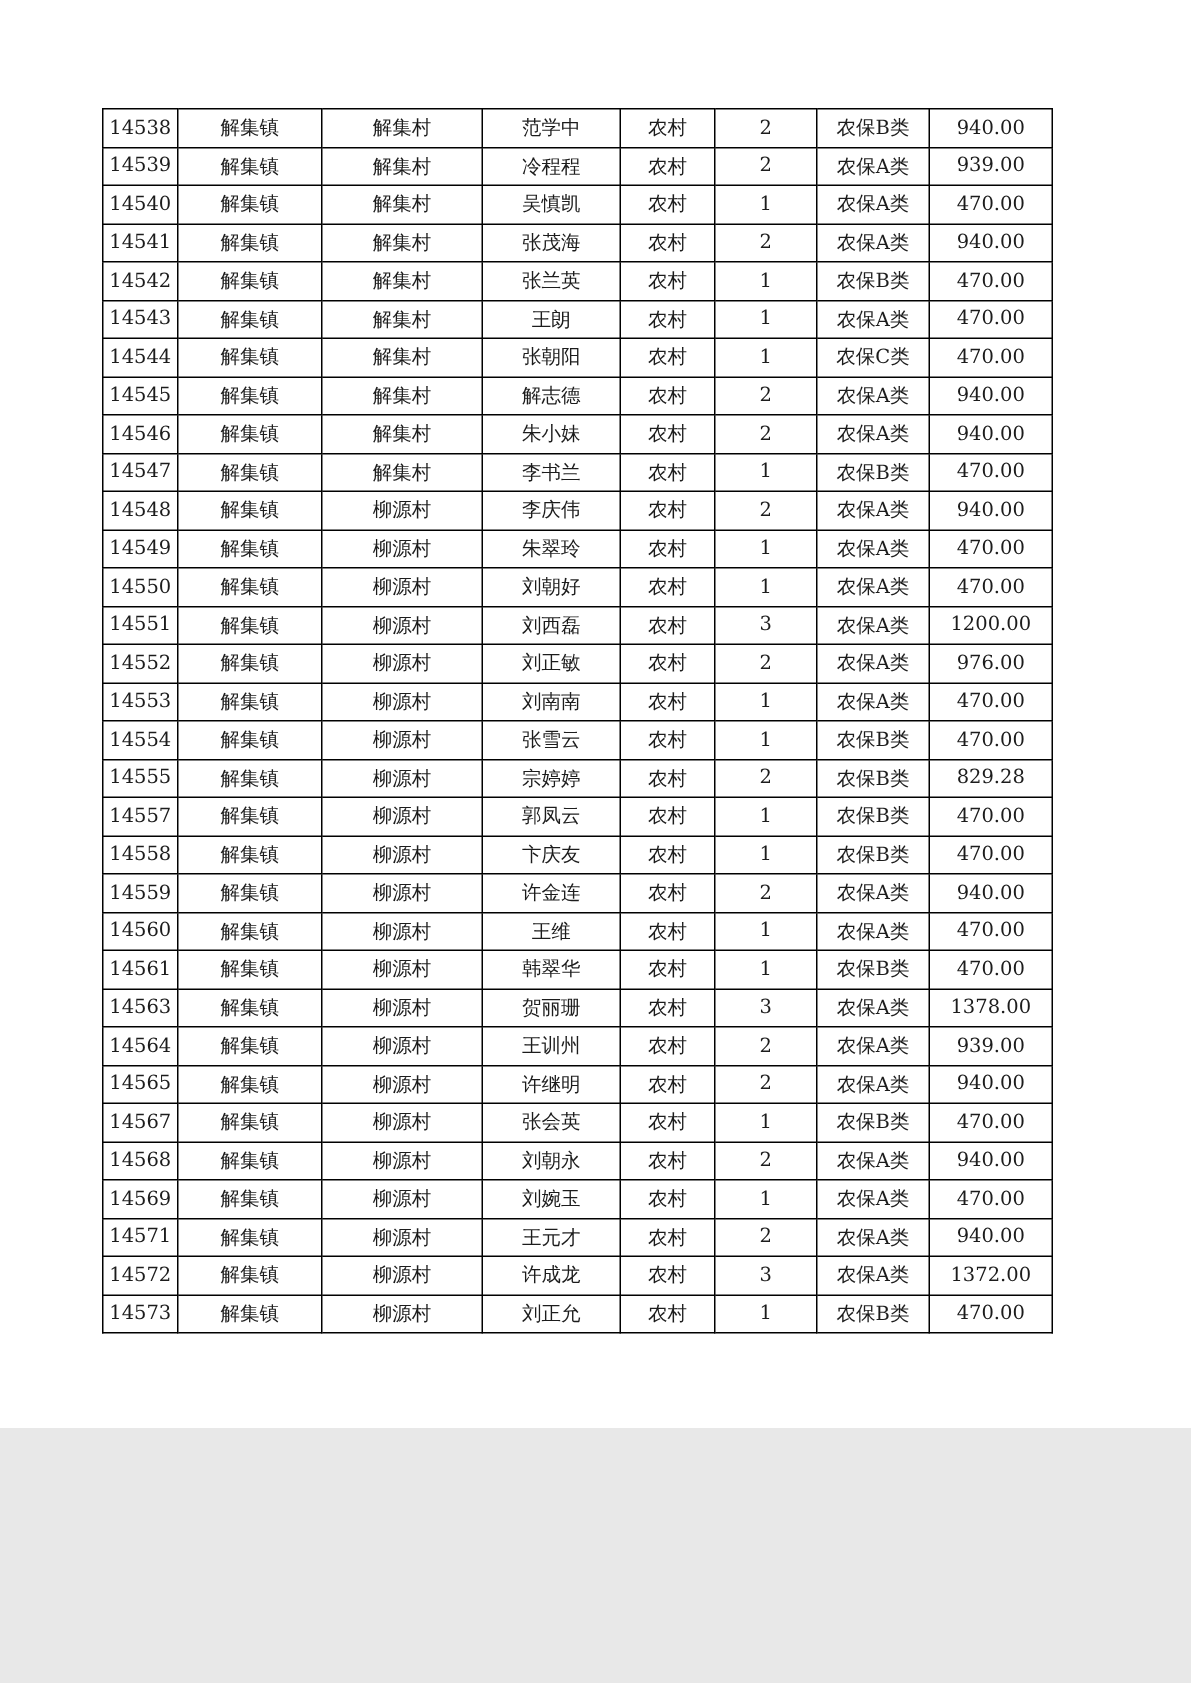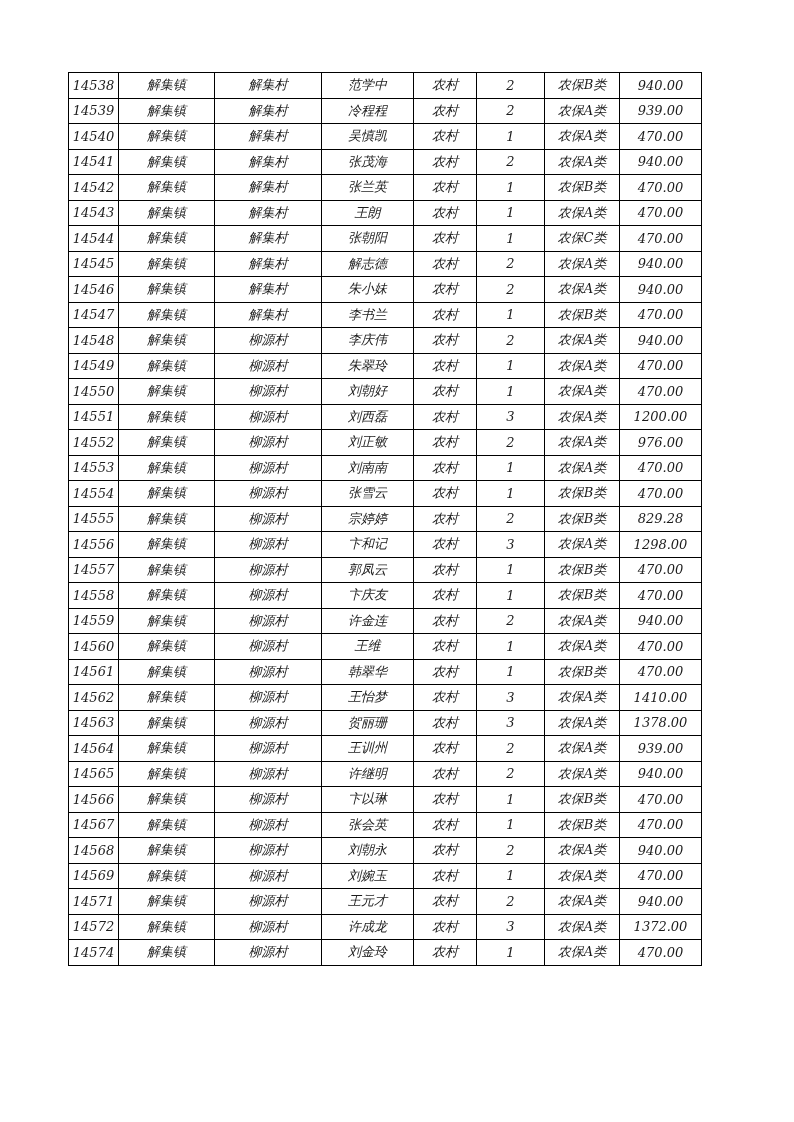--- a/index.html
+++ b/index.html
@@ -8,24 +8,23 @@
   }
   body {
     width: 794px;
     height: 1122px;
     background: #e8e8e8;
     font-family: "DejaVu Serif", "Liberation Serif", serif;
   }
   .page {
     position: relative;
     width: 794px;
-    height: 1122px;
+    height: 952px;
     background: #ffffff;
     overflow: hidden;
-    font-style: italic;
   }
   .data-table {
     position: absolute;
     left: 68px;
     top: 72px;
     width: 633px;
     border-collapse: collapse;
     table-layout: fixed;
   }
   .data-table td {
@@ -238,184 +237,154 @@
           <td>14555</td>
           <td>解集镇</td>
           <td>柳源村</td>
           <td>宗婷婷</td>
           <td>农村</td>
           <td>2</td>
           <td>农保B类</td>
           <td>829.28</td>
         </tr>
         <tr>
-          <td>14556</td>
-          <td>解集镇</td>
-          <td>柳源村</td>
-          <td>卞和记</td>
+          <td>14557</td>
+          <td>解集镇</td>
+          <td>柳源村</td>
+          <td>郭凤云</td>
+          <td>农村</td>
+          <td>1</td>
+          <td>农保B类</td>
+          <td>470.00</td>
+        </tr>
+        <tr>
+          <td>14558</td>
+          <td>解集镇</td>
+          <td>柳源村</td>
+          <td>卞庆友</td>
+          <td>农村</td>
+          <td>1</td>
+          <td>农保B类</td>
+          <td>470.00</td>
+        </tr>
+        <tr>
+          <td>14559</td>
+          <td>解集镇</td>
+          <td>柳源村</td>
+          <td>许金连</td>
+          <td>农村</td>
+          <td>2</td>
+          <td>农保A类</td>
+          <td>940.00</td>
+        </tr>
+        <tr>
+          <td>14560</td>
+          <td>解集镇</td>
+          <td>柳源村</td>
+          <td>王维</td>
+          <td>农村</td>
+          <td>1</td>
+          <td>农保A类</td>
+          <td>470.00</td>
+        </tr>
+        <tr>
+          <td>14561</td>
+          <td>解集镇</td>
+          <td>柳源村</td>
+          <td>韩翠华</td>
+          <td>农村</td>
+          <td>1</td>
+          <td>农保B类</td>
+          <td>470.00</td>
+        </tr>
+        <tr>
+          <td>14563</td>
+          <td>解集镇</td>
+          <td>柳源村</td>
+          <td>贺丽珊</td>
           <td>农村</td>
           <td>3</td>
           <td>农保A类</td>
-          <td>1298.00</td>
-        </tr>
-        <tr>
-          <td>14557</td>
-          <td>解集镇</td>
-          <td>柳源村</td>
-          <td>郭凤云</td>
-          <td>农村</td>
-          <td>1</td>
-          <td>农保B类</td>
-          <td>470.00</td>
-        </tr>
-        <tr>
-          <td>14558</td>
-          <td>解集镇</td>
-          <td>柳源村</td>
-          <td>卞庆友</td>
-          <td>农村</td>
-          <td>1</td>
-          <td>农保B类</td>
-          <td>470.00</td>
-        </tr>
-        <tr>
-          <td>14559</td>
-          <td>解集镇</td>
-          <td>柳源村</td>
-          <td>许金连</td>
-          <td>农村</td>
-          <td>2</td>
-          <td>农保A类</td>
-          <td>940.00</td>
-        </tr>
-        <tr>
-          <td>14560</td>
-          <td>解集镇</td>
-          <td>柳源村</td>
-          <td>王维</td>
-          <td>农村</td>
-          <td>1</td>
-          <td>农保A类</td>
-          <td>470.00</td>
-        </tr>
-        <tr>
-          <td>14561</td>
-          <td>解集镇</td>
-          <td>柳源村</td>
-          <td>韩翠华</td>
-          <td>农村</td>
-          <td>1</td>
-          <td>农保B类</td>
-          <td>470.00</td>
-        </tr>
-        <tr>
-          <td>14562</td>
-          <td>解集镇</td>
-          <td>柳源村</td>
-          <td>王怡梦</td>
+          <td>1378.00</td>
+        </tr>
+        <tr>
+          <td>14564</td>
+          <td>解集镇</td>
+          <td>柳源村</td>
+          <td>王训州</td>
+          <td>农村</td>
+          <td>2</td>
+          <td>农保A类</td>
+          <td>939.00</td>
+        </tr>
+        <tr>
+          <td>14565</td>
+          <td>解集镇</td>
+          <td>柳源村</td>
+          <td>许继明</td>
+          <td>农村</td>
+          <td>2</td>
+          <td>农保A类</td>
+          <td>940.00</td>
+        </tr>
+        <tr>
+          <td>14567</td>
+          <td>解集镇</td>
+          <td>柳源村</td>
+          <td>张会英</td>
+          <td>农村</td>
+          <td>1</td>
+          <td>农保B类</td>
+          <td>470.00</td>
+        </tr>
+        <tr>
+          <td>14568</td>
+          <td>解集镇</td>
+          <td>柳源村</td>
+          <td>刘朝永</td>
+          <td>农村</td>
+          <td>2</td>
+          <td>农保A类</td>
+          <td>940.00</td>
+        </tr>
+        <tr>
+          <td>14569</td>
+          <td>解集镇</td>
+          <td>柳源村</td>
+          <td>刘婉玉</td>
+          <td>农村</td>
+          <td>1</td>
+          <td>农保A类</td>
+          <td>470.00</td>
+        </tr>
+        <tr>
+          <td>14571</td>
+          <td>解集镇</td>
+          <td>柳源村</td>
+          <td>王元才</td>
+          <td>农村</td>
+          <td>2</td>
+          <td>农保A类</td>
+          <td>940.00</td>
+        </tr>
+        <tr>
+          <td>14572</td>
+          <td>解集镇</td>
+          <td>柳源村</td>
+          <td>许成龙</td>
           <td>农村</td>
           <td>3</td>
           <td>农保A类</td>
-          <td>1410.00</td>
-        </tr>
-        <tr>
-          <td>14563</td>
-          <td>解集镇</td>
-          <td>柳源村</td>
-          <td>贺丽珊</td>
-          <td>农村</td>
-          <td>3</td>
-          <td>农保A类</td>
-          <td>1378.00</td>
-        </tr>
-        <tr>
-          <td>14564</td>
-          <td>解集镇</td>
-          <td>柳源村</td>
-          <td>王训州</td>
-          <td>农村</td>
-          <td>2</td>
-          <td>农保A类</td>
-          <td>939.00</td>
-        </tr>
-        <tr>
-          <td>14565</td>
-          <td>解集镇</td>
-          <td>柳源村</td>
-          <td>许继明</td>
-          <td>农村</td>
-          <td>2</td>
-          <td>农保A类</td>
-          <td>940.00</td>
-        </tr>
-        <tr>
-          <td>14566</td>
-          <td>解集镇</td>
-          <td>柳源村</td>
-          <td>卞以琳</td>
-          <td>农村</td>
-          <td>1</td>
-          <td>农保B类</td>
-          <td>470.00</td>
-        </tr>
-        <tr>
-          <td>14567</td>
-          <td>解集镇</td>
-          <td>柳源村</td>
-          <td>张会英</td>
-          <td>农村</td>
-          <td>1</td>
-          <td>农保B类</td>
-          <td>470.00</td>
-        </tr>
-        <tr>
-          <td>14568</td>
-          <td>解集镇</td>
-          <td>柳源村</td>
-          <td>刘朝永</td>
-          <td>农村</td>
-          <td>2</td>
-          <td>农保A类</td>
-          <td>940.00</td>
-        </tr>
-        <tr>
-          <td>14569</td>
-          <td>解集镇</td>
-          <td>柳源村</td>
-          <td>刘婉玉</td>
-          <td>农村</td>
-          <td>1</td>
-          <td>农保A类</td>
-          <td>470.00</td>
-        </tr>
-        <tr>
-          <td>14571</td>
-          <td>解集镇</td>
-          <td>柳源村</td>
-          <td>王元才</td>
-          <td>农村</td>
-          <td>2</td>
-          <td>农保A类</td>
-          <td>940.00</td>
-        </tr>
-        <tr>
-          <td>14572</td>
-          <td>解集镇</td>
-          <td>柳源村</td>
-          <td>许成龙</td>
-          <td>农村</td>
-          <td>3</td>
-          <td>农保A类</td>
           <td>1372.00</td>
         </tr>
         <tr>
-          <td>14574</td>
-          <td>解集镇</td>
-          <td>柳源村</td>
-          <td>刘金玲</td>
-          <td>农村</td>
-          <td>1</td>
-          <td>农保A类</td>
+          <td>14573</td>
+          <td>解集镇</td>
+          <td>柳源村</td>
+          <td>刘正允</td>
+          <td>农村</td>
+          <td>1</td>
+          <td>农保B类</td>
           <td>470.00</td>
         </tr>
       </tbody>
   </table>
 </div>
 
 </body></html>

